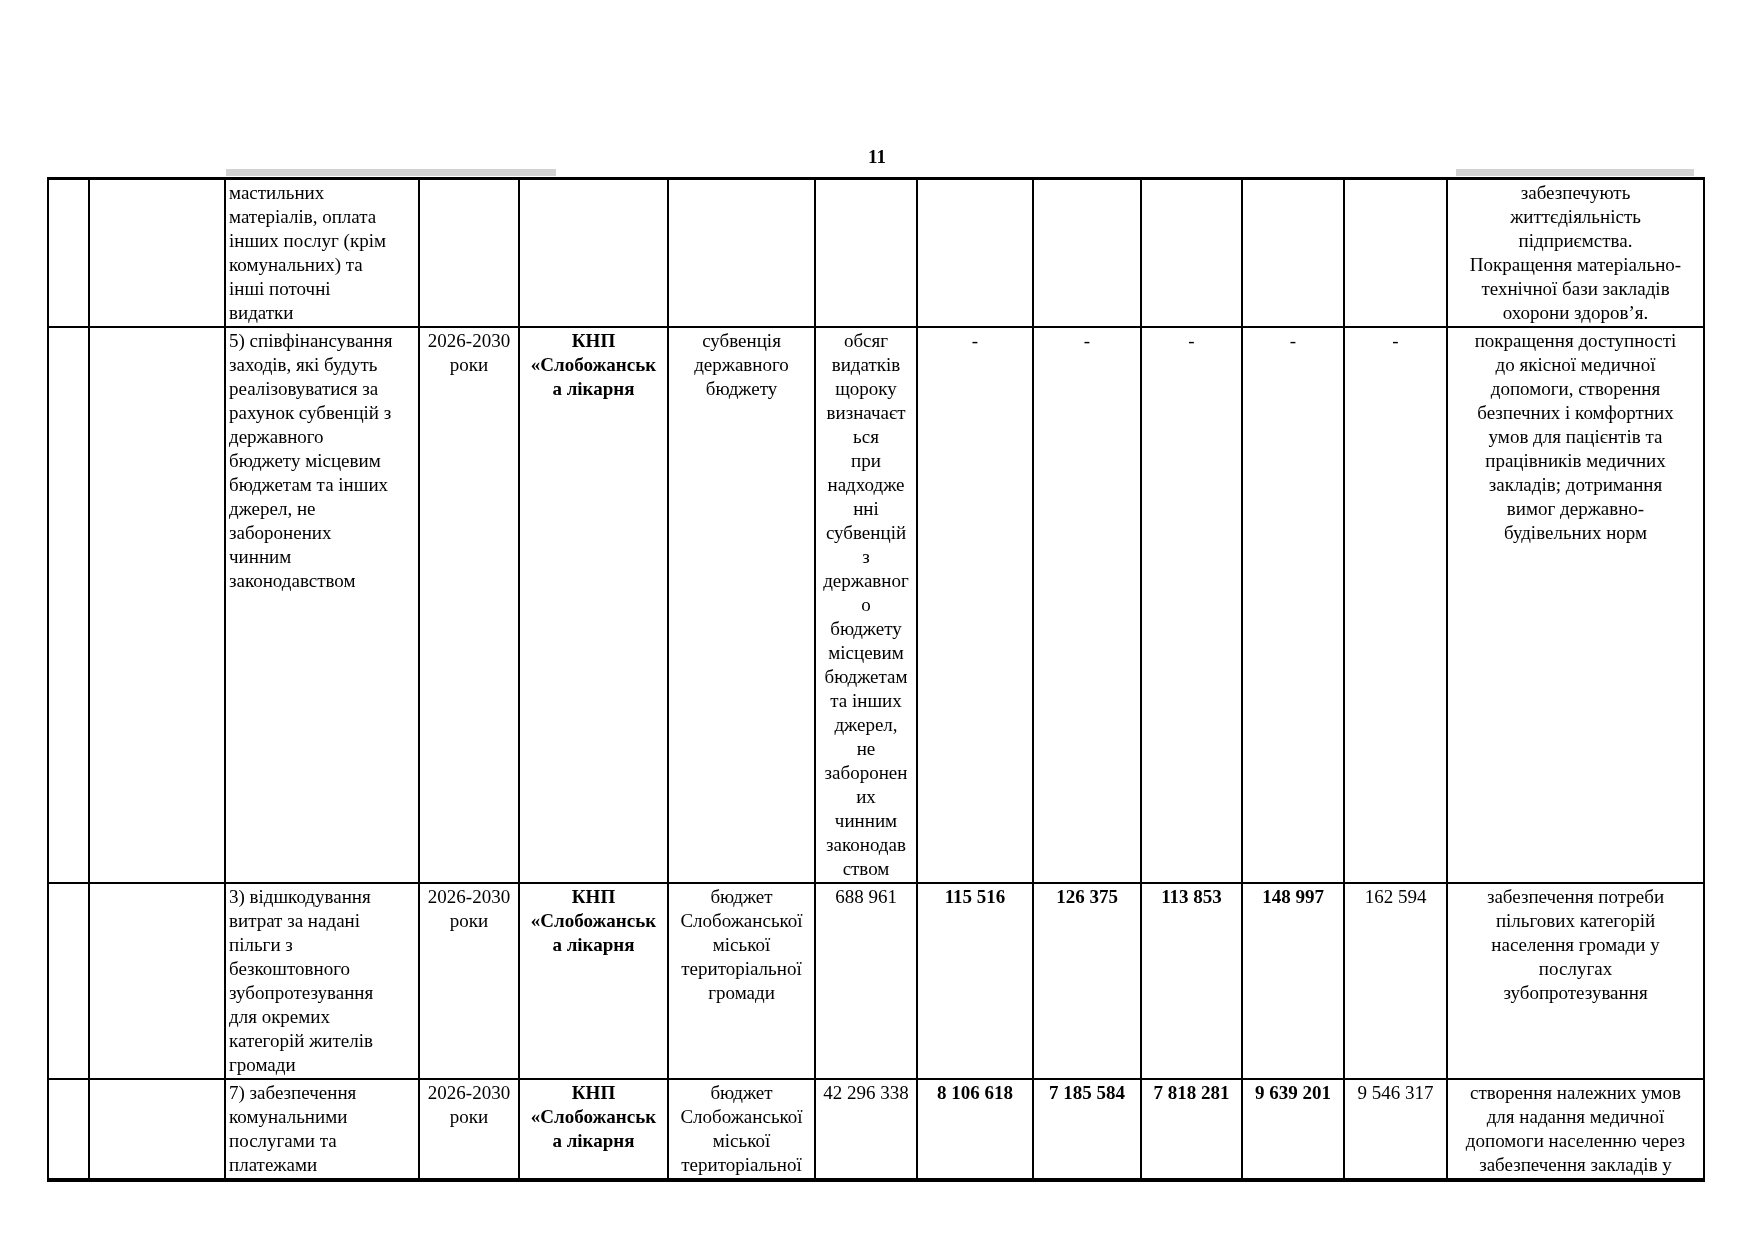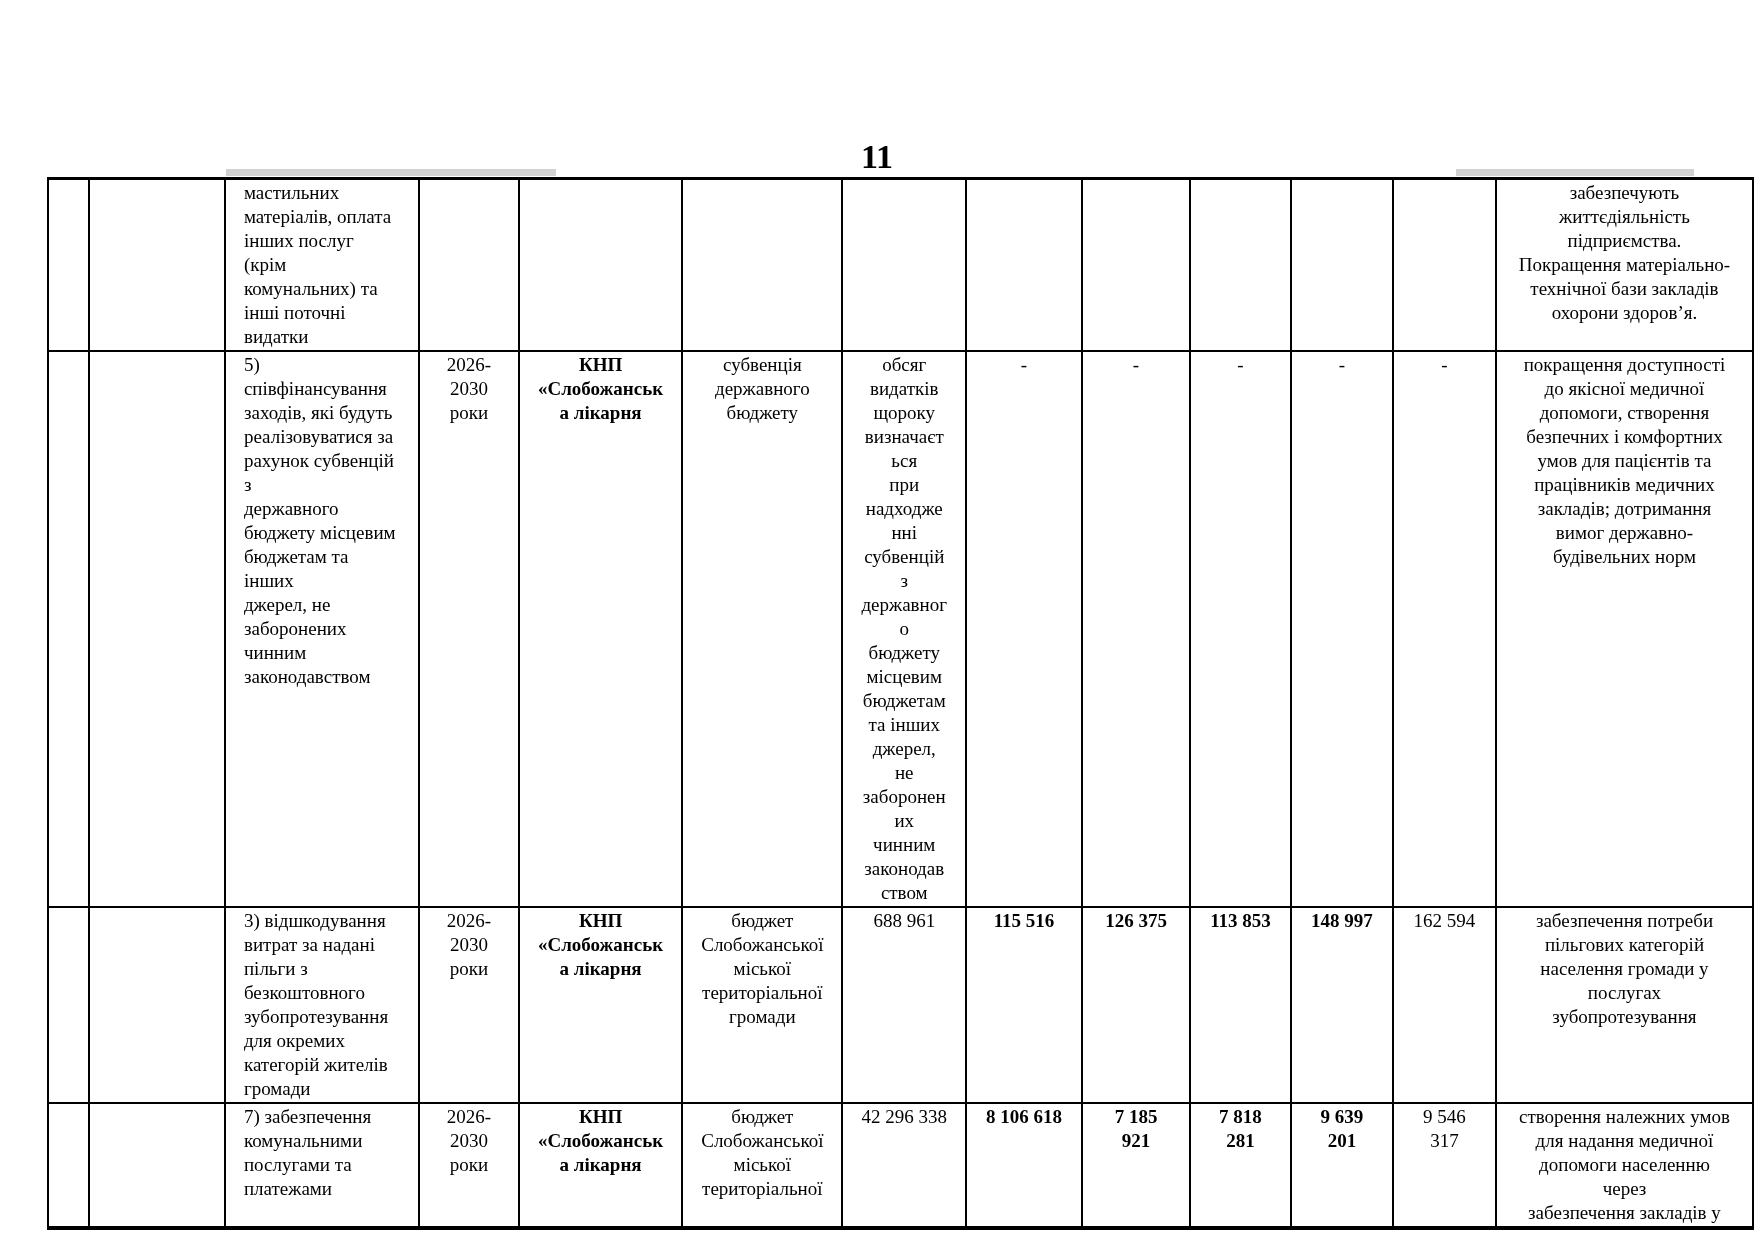--- a/index.html
+++ b/index.html
@@ -14,38 +14,38 @@
     font-family: "Liberation Serif", serif;
     color: #000;
     overflow: hidden;
   }
   .page-number {
     position: absolute;
     top: 144px;
     left: 0;
     width: 1754px;
     text-align: center;
-    font-size: 34px;
+    font-size: 19px;
     font-weight: bold;
     line-height: 26px;
   }
   table.doc-table {
     position: absolute;
     left: 47px;
     top: 177px;
     border-collapse: collapse;
     table-layout: fixed;
     border: 2px solid #000;
     border-top-width: 3px;
     border-bottom-width: 4px;
   }
   table.doc-table td {
     border: 2px solid #000;
     vertical-align: top;
-    padding: 1px 18px;
+    padding: 1px 3px;
     font-size: 19px;
     line-height: 24px;
     white-space: pre-line;
     text-align: center;
     overflow: hidden;
   }
   table.doc-table td.left { text-align: left; }
   table.doc-table td.bold { font-weight: bold; }
   .scan-artifact {
     position: absolute;
@@ -209,21 +209,21 @@
 роки</td>
         <td class="bold">КНП
 «Слобожанськ
 а лікарня</td>
         <td>бюджет
 Слобожанської
 міської
 територіальної</td>
         <td>42 296 338</td>
         <td class="bold">8 106 618</td>
-        <td class="bold">7 185 921</td>
+        <td class="bold">7 185 584</td>
         <td class="bold">7 818 281</td>
         <td class="bold">9 639 201</td>
         <td>9 546 317</td>
         <td>створення належних умов
 для надання медичної
 допомоги населенню через
 забезпечення закладів у</td>
       </tr>
     </tbody>
 </table>

